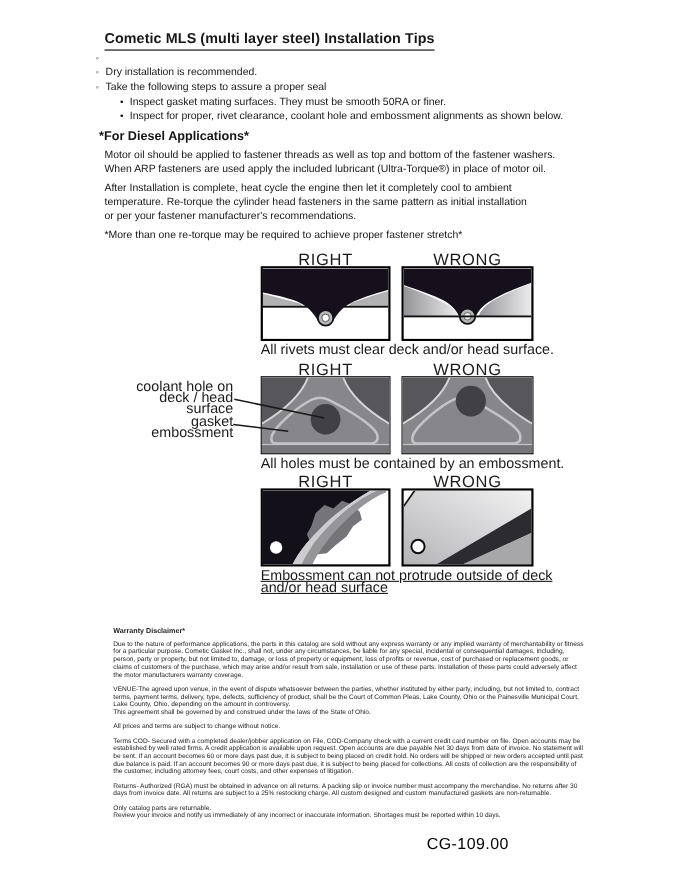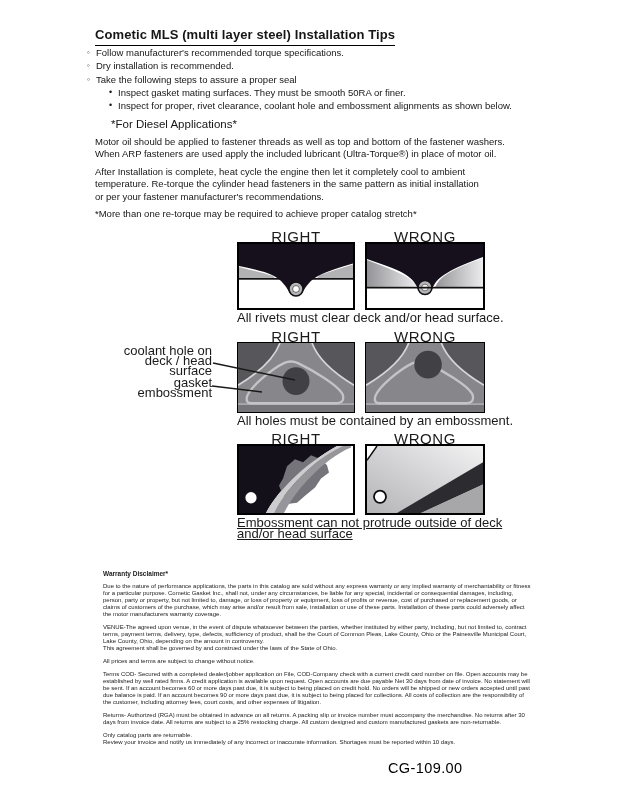--- a/index.html
+++ b/index.html
@@ -10,21 +10,21 @@
 
   .title { left:95px; top:27px; font-size:13px; font-weight:bold;
            border-bottom:1.6px solid #000; padding-bottom:3px; letter-spacing:0.1px; }
 
   .bullets { left:87px; top:46px; font-size:9.5px; line-height:13.3px; width:450px; }
   .b-row { display:flex; }
   .b-glyph { width:9px; flex:0 0 9px; font-size:8px; line-height:13.3px; }
   .sub { margin-left:22px; }
   .sub .b-glyph { font-size:9px; }
 
-  .h-diesel { left:111px; top:118px; font-size:11.5px; font-weight:normal;text-align:center; }
+  .h-diesel { left:90px; top:118px; font-size:11.5px; font-weight:bold;text-align:center; }
   .para { left:95px; width:440px; font-size:9.5px; line-height:12.3px; white-space:pre-line; }
   .p1 { top:136px; } .p2 { top:166px; } .pnote { top:208px; }
 
   .dg-label { font-size:15px; letter-spacing:0.6px; color:#1b1b1b; text-align:center; }
   .lblL { left:237px; width:118px; }
   .lblR { left:365px; width:120px; }
 
   .panel { border:2px solid #000; background:#fff; overflow:hidden; }
   .panel svg { display:block; width:100%; height:100%; }
   .pL { left:237px; width:118px; }
@@ -48,21 +48,20 @@
   .pageno { left:388px; top:760px; font-size:14.5px; letter-spacing:0.4px; color:#000000; }
 </style>
 </head>
 <body>
 
 <div class="abs title">Cometic MLS (multi layer steel) Installation Tips</div>
 
 <div class="abs bullets">
   <div class="b-row">
     <span class="b-glyph">◦</span>
-    <span>Follow manufacturer's recommended torque specifications.</span>
   </div>
   <div class="b-row">
     <span class="b-glyph">◦</span>
     <span>Dry installation is recommended.</span>
   </div>
   <div class="b-row">
     <span class="b-glyph">◦</span>
     <span>Take the following steps to assure a proper seal</span>
   </div>
   <div class="b-row sub">
@@ -74,21 +73,21 @@
     <span>Inspect for proper, rivet clearance, coolant hole and embossment alignments as shown below.</span>
   </div>
 </div>
 
 <div class="abs h-diesel">*For Diesel Applications*</div>
 <div class="abs para p1">Motor oil should be applied to fastener threads as well as top and bottom of the fastener washers.
 When ARP fasteners are used apply the included lubricant (Ultra-Torque®) in place of motor oil.</div>
 <div class="abs para p2">After Installation is complete, heat cycle the engine then let it completely cool to ambient
 temperature. Re-torque the cylinder head fasteners in the same pattern as initial installation
 or per your fastener manufacturer's recommendations.</div>
-<div class="abs para pnote">*More than one re-torque may be required to achieve proper catalog stretch*</div>
+<div class="abs para pnote">*More than one re-torque may be required to achieve proper fastener stretch*</div>
 
 <div class="row1">
   <div class="abs dg-label lblL" style="top:228px">RIGHT</div>
   <div class="abs dg-label lblR" style="top:228px">WRONG</div>
 
   <div class="abs panel pL">
     <svg viewBox="0 0 114 64" preserveAspectRatio="none">
       <rect x="0" y="0" width="114" height="64" fill="#ffffff"></rect>
       <path d="M0,23 C12,26 24,29 34,32 L36,34.5 L0,34.5 Z" fill="#b2b2b4"></path>
       <path d="M114,20.5 C102,24 90,28 80,31.5 L78,34.5 L114,34.5 Z" fill="#b2b2b4"></path>

